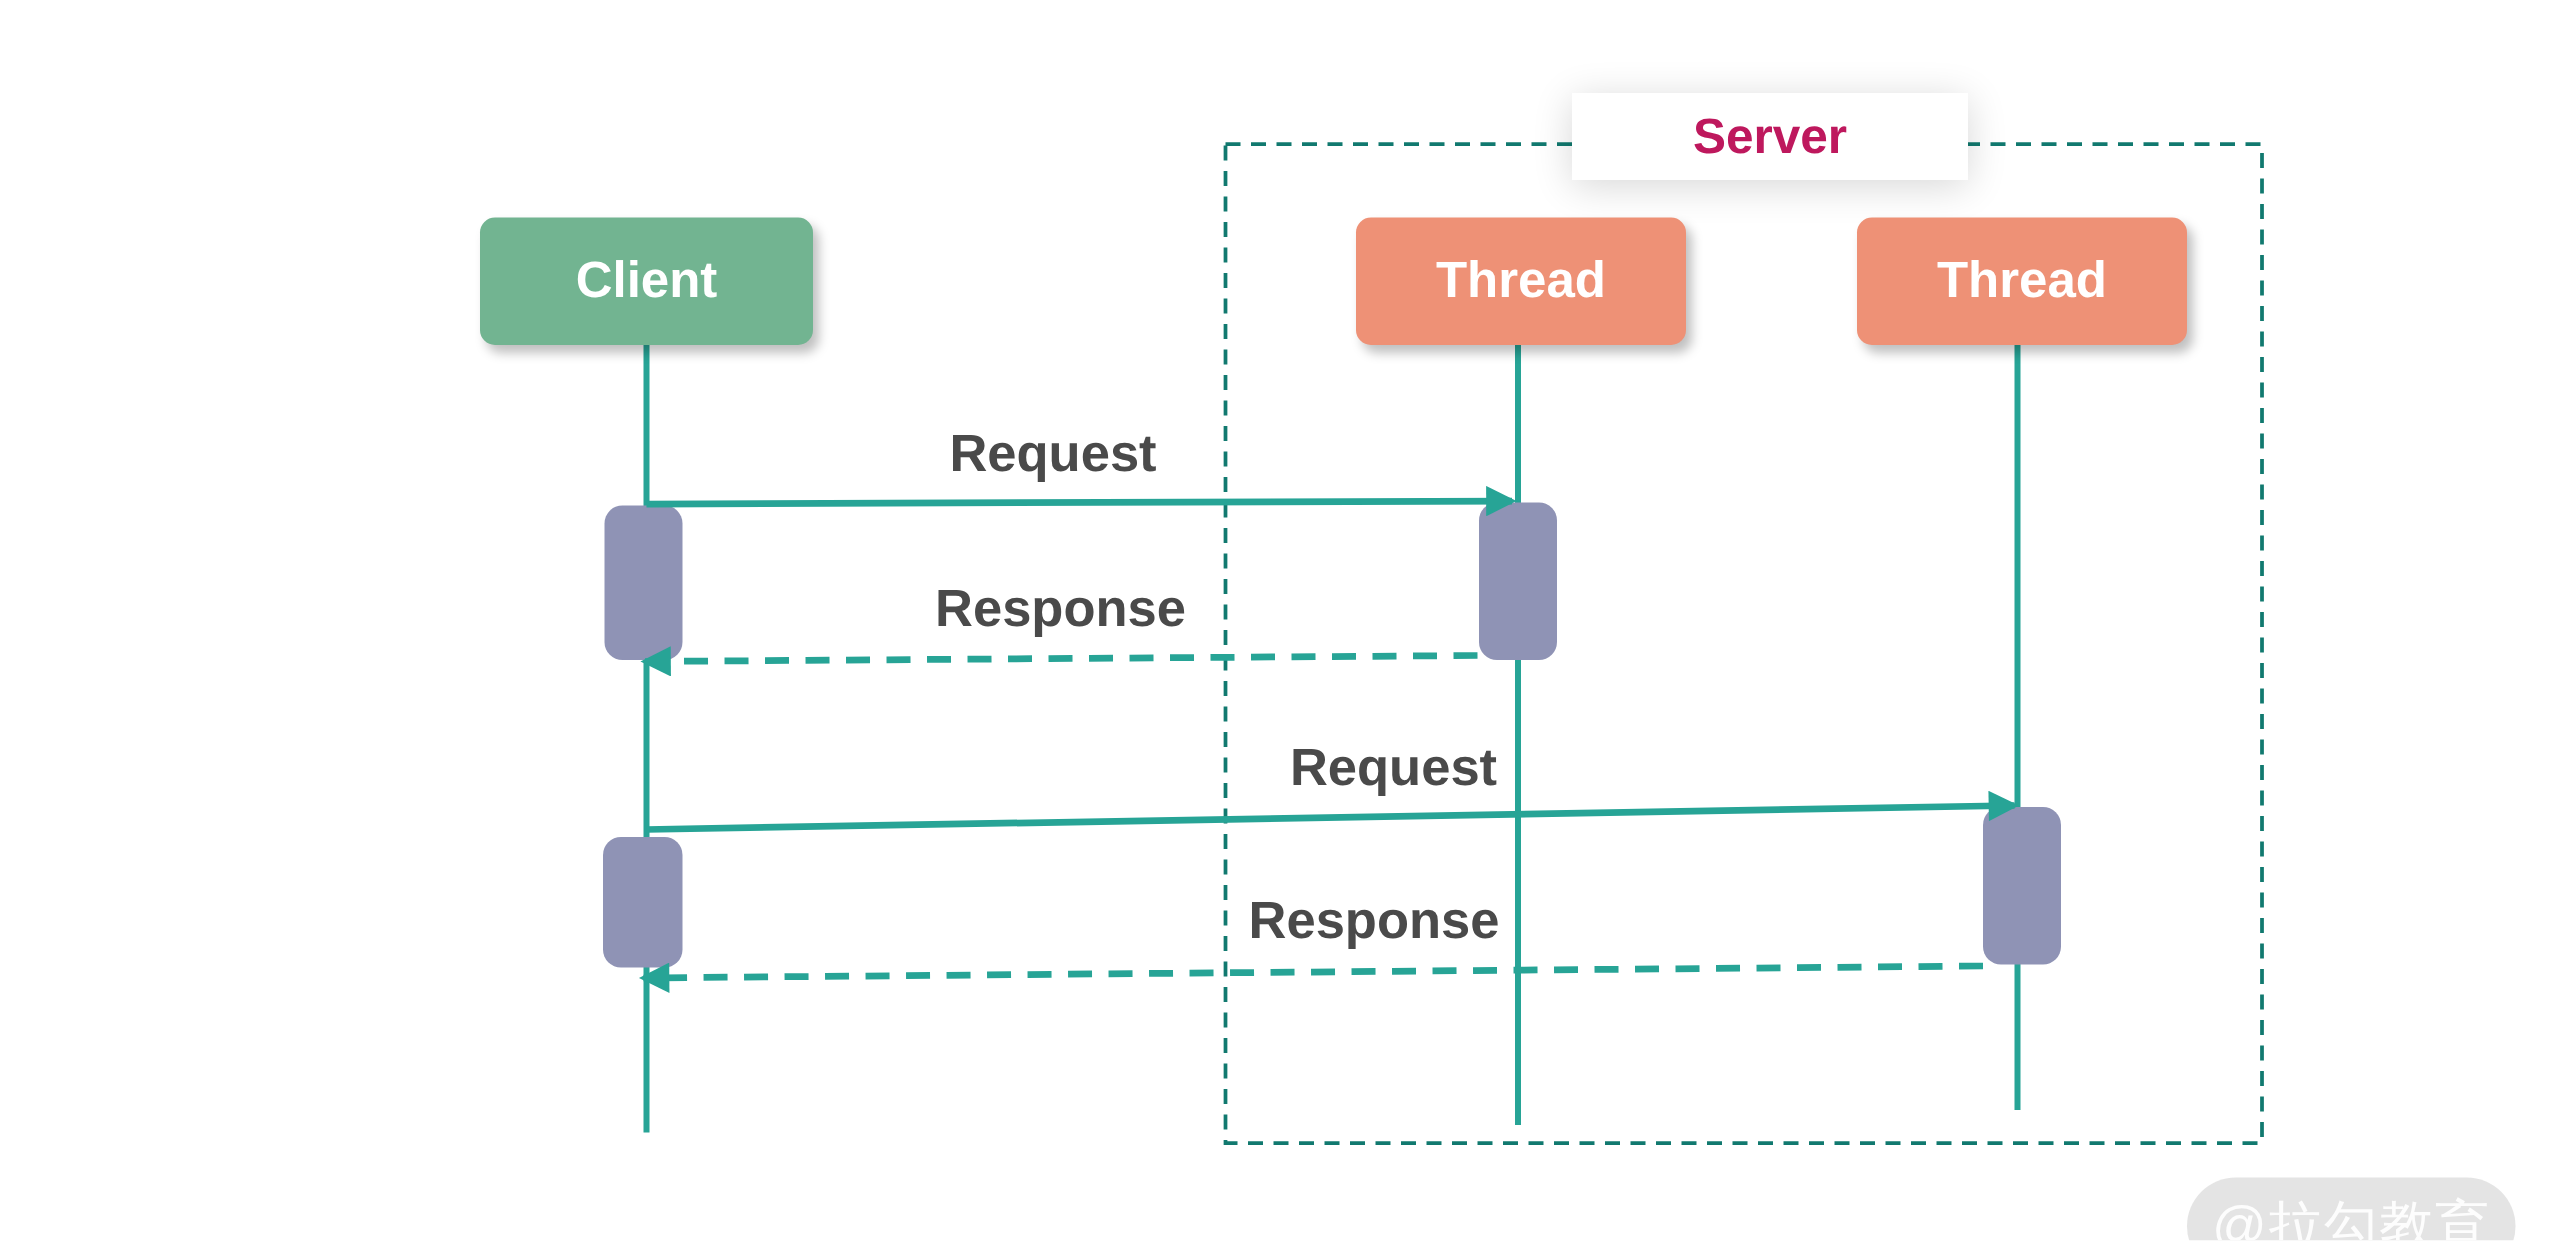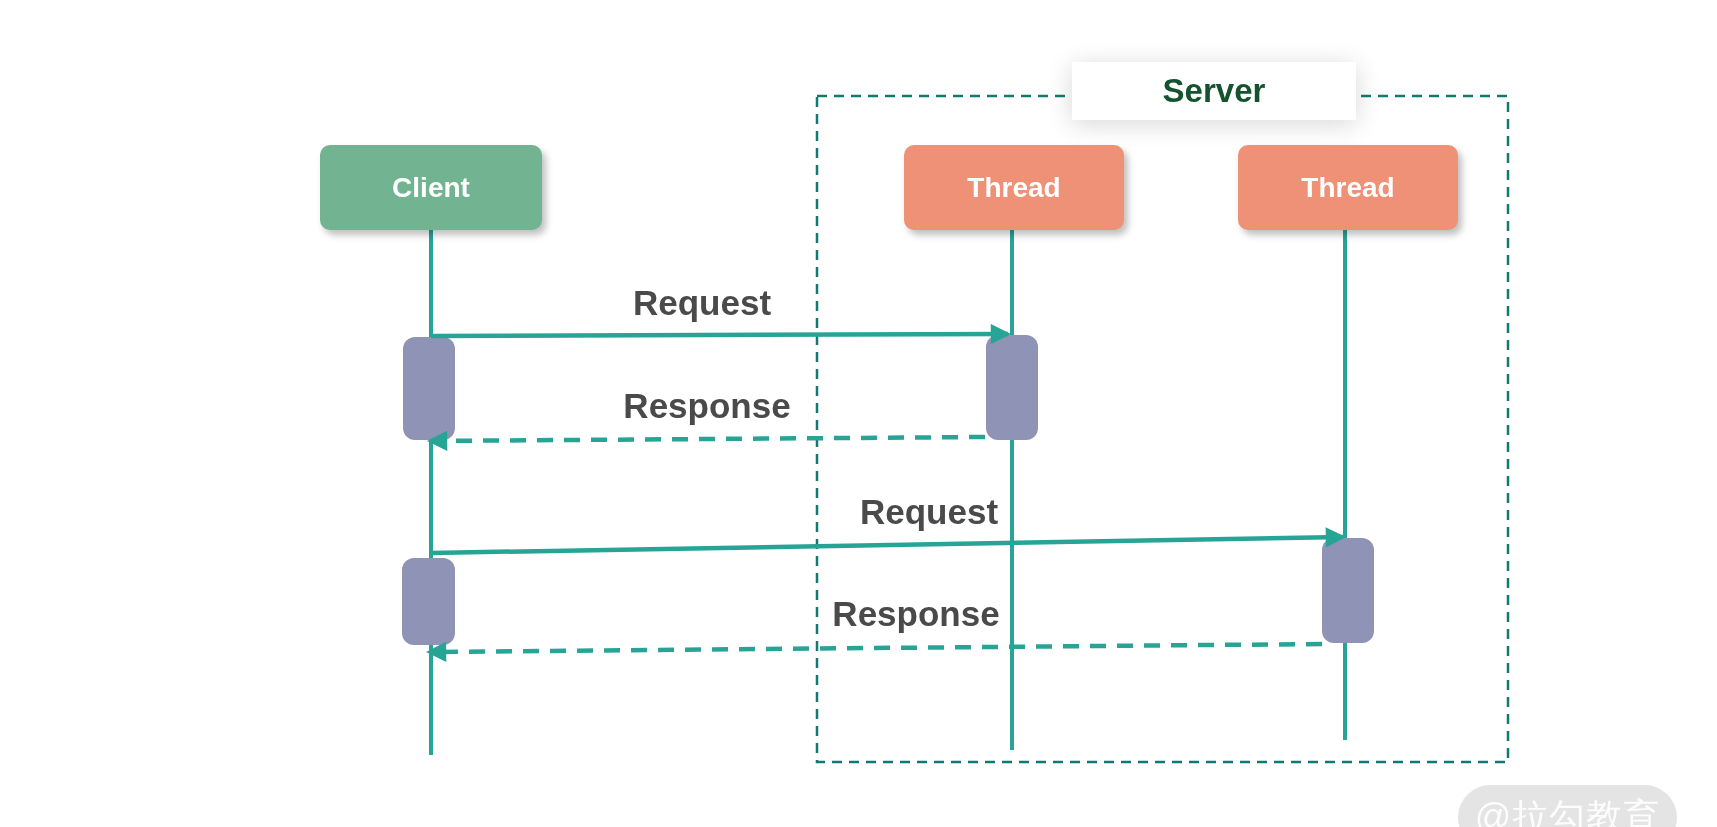--- a/index.html
+++ b/index.html
@@ -6,33 +6,32 @@
   #stage{
     position:relative;width:1717px;height:827px;background:#ffffff;overflow:hidden;
     font-family:"Liberation Sans","DejaVu Sans",sans-serif;
   }
   svg.layer{position:absolute;left:0;top:0;width:1717px;height:827px;pointer-events:none;}
   #svg-back{z-index:1;}
   #svg-front{z-index:3;}
 
   .actor-box{
     position:absolute;z-index:2;display:flex;align-items:center;justify-content:center;
-    border-radius:10px;color:#ffffff;font-size:28px;font-weight:bold;
+    border-radius:10px;color:#ffffff;font-size:34px;font-weight:bold;
     box-shadow:4px 5px 7px rgba(0,0,0,0.25);
   }
   #actor-client{left:320px;top:145px;width:222px;height:85px;background:#72B491;}
   #actor-thread-1{left:904px;top:145px;width:220px;height:85px;background:#EE9176;}
   #actor-thread-2{left:1238px;top:145px;width:220px;height:85px;background:#EE9176;}
 
   #server-label{
-    position:absolute;z-index:2;left:1048px;top:62px;width:284px;height:58px;
+    position:absolute;z-index:2;left:1048px;top:62px;width:264px;height:58px;
     background:#ffffff;display:flex;align-items:center;justify-content:center;
-    font-size:33px;font-weight:bold;color:#14532d;
+    font-size:33px;font-weight:bold;color:#be185d;
     box-shadow:0 4px 26px rgba(0,0,0,0.16);
-    margin-left:24px;
   }
 
   .activation{
     position:absolute;z-index:2;background:#8F93B5;border-radius:12px;
   }
   #act-client-1{left:403px;top:337px;width:52px;height:103px;}
   #act-thread1-1{left:986px;top:335px;width:52px;height:105px;}
   #act-client-2{left:402px;top:558px;width:53px;height:87px;}
   #act-thread2-1{left:1322px;top:538px;width:52px;height:105px;}
 

